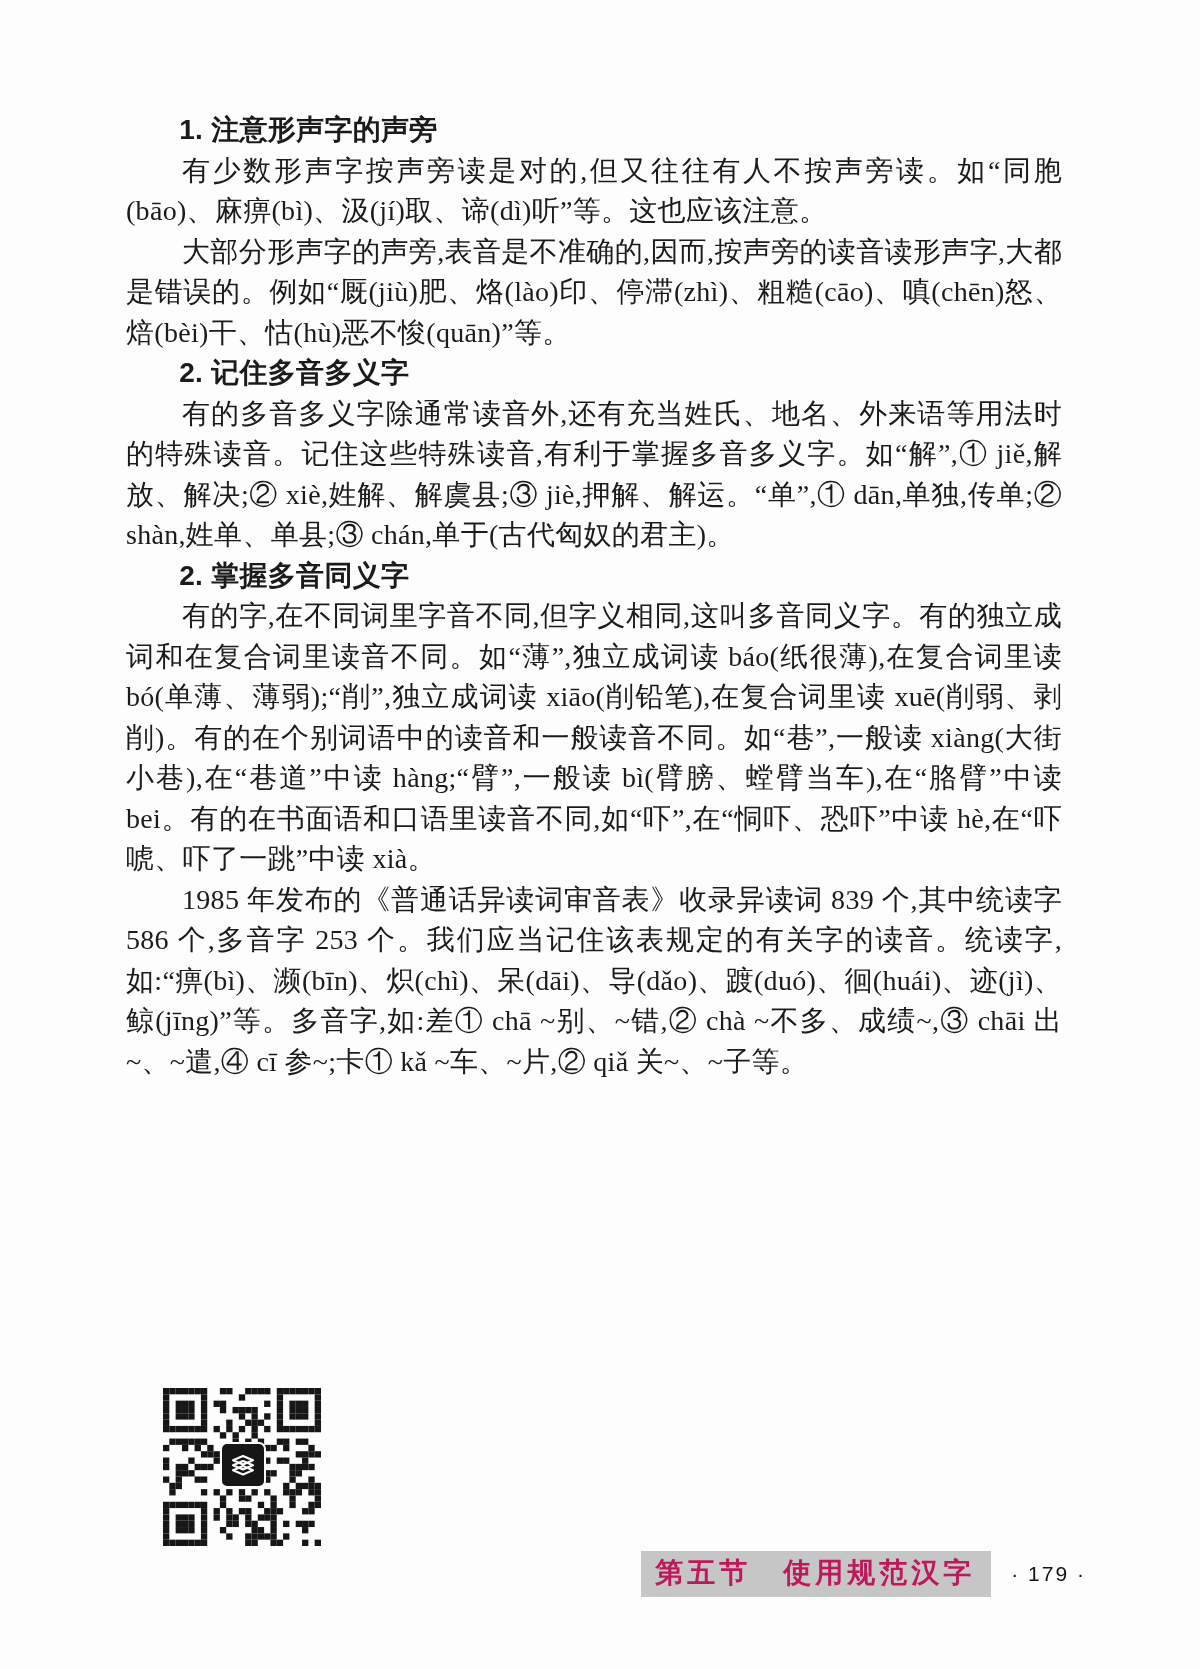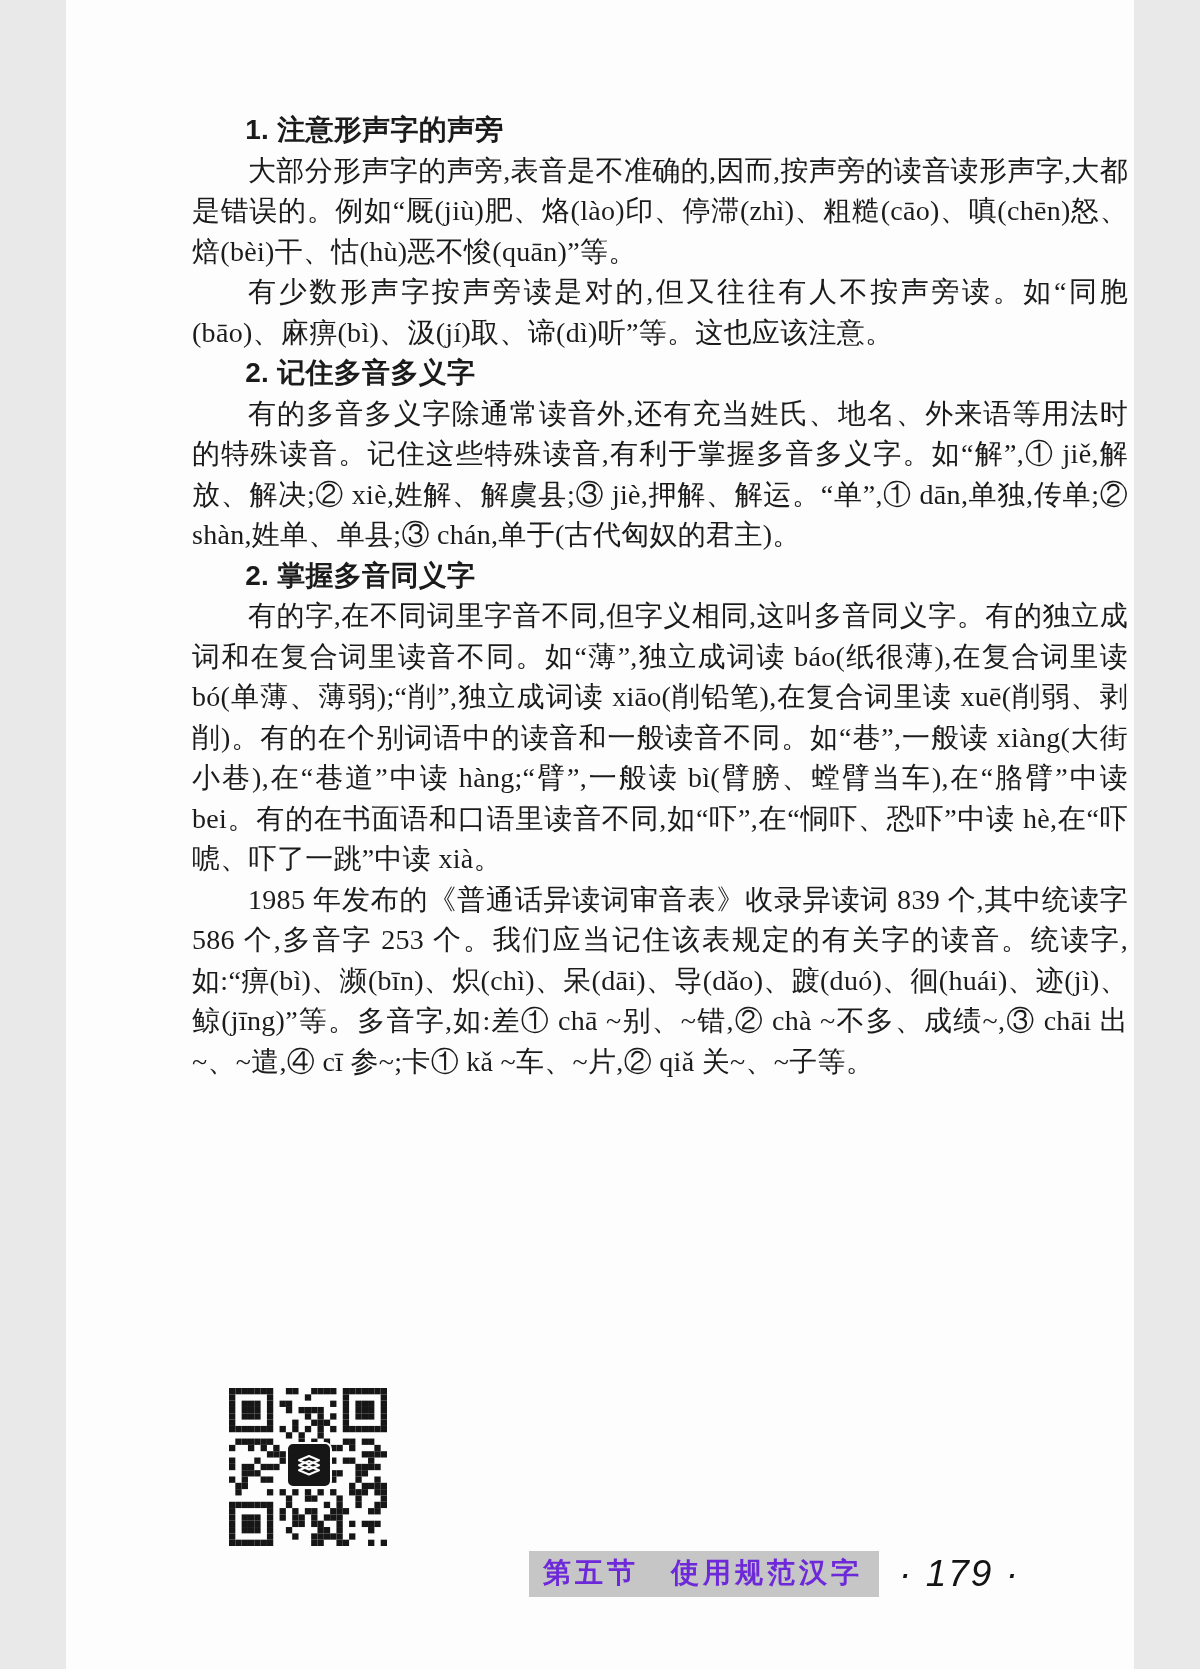--- a/index.html
+++ b/index.html
@@ -1,18 +1,18 @@
 <!DOCTYPE html>
 <html><head>
 <meta charset="utf-8">
 <style>
   html,body { margin:0; padding:0; background:#e9e9e9; }
   .page {
     position:relative;
-    width:1068px; height:1669px;
+    width:1200px; height:1669px;
     margin:0 auto;
     background:#fdfdfd;
     color:#1b1b1b;
     font-family:"Liberation Serif","DejaVu Serif",serif;
     overflow:hidden;
   }
   .content {
     position:absolute;
     left:126px; top:110px; width:936px;
     font-size:28px;
@@ -51,39 +51,38 @@
   .footer {
     position:absolute; right:114px; top:1551px;
     display:flex; align-items:center; gap:20px;
     font-family:"Liberation Sans","DejaVu Sans",sans-serif;
   }
   .footer-bar {
     background:#c6c6c6;
     padding:3px 16px 5px 14px;
     font-size:28px; font-weight:bold;
     letter-spacing:4px;
-    color:#6d28d9;
+    color:#be185d;
   }
   .page-number {
-    font-size:37px;
+    font-size:21px;
     letter-spacing:2px;
     color:#141414;
-    font-style:italic;
   }
 </style>
 </head>
 <body>
 
 <div class="page">
 
   <main class="content">
     <section>
       <h2>1. 注意形声字的声旁</h2>
+      <p>有少数形声字按声旁读是对的,但又往往有人不按声旁读。如“同胞(bāo)、麻痹(bì)、汲(jí)取、谛(dì)听”等。这也应该注意。</p>
       <p>大部分形声字的声旁,表音是不准确的,因而,按声旁的读音读形声字,大都是错误的。例如“厩(jiù)肥、烙(lào)印、停滞(zhì)、粗糙(cāo)、嗔(chēn)怒、焙(bèi)干、怙(hù)恶不悛(quān)”等。</p>
-      <p>有少数形声字按声旁读是对的,但又往往有人不按声旁读。如“同胞(bāo)、麻痹(bì)、汲(jí)取、谛(dì)听”等。这也应该注意。</p>
     </section>
     <section>
       <h2>2. 记住多音多义字</h2>
       <p>有的多音多义字除通常读音外,还有充当姓氏、地名、外来语等用法时的特殊读音。记住这些特殊读音,有利于掌握多音多义字。如“解”,① jiě,解放、解决;② xiè,姓解、解虞县;③ jiè,押解、解运。“单”,① dān,单独,传单;② shàn,姓单、单县;③ chán,单于(古代匈奴的君主)。</p>
     </section>
     <section>
       <h2>2. 掌握多音同义字</h2>
       <p>有的字,在不同词里字音不同,但字义相同,这叫多音同义字。有的独立成词和在复合词里读音不同。如“薄”,独立成词读 báo(纸很薄),在复合词里读 bó(单薄、薄弱);“削”,独立成词读 xiāo(削铅笔),在复合词里读 xuē(削弱、剥削)。有的在个别词语中的读音和一般读音不同。如“巷”,一般读 xiàng(大街小巷),在“巷道”中读 hàng;“臂”,一般读 bì(臂膀、螳臂当车),在“胳臂”中读 bei。有的在书面语和口语里读音不同,如“吓”,在“恫吓、恐吓”中读 hè,在“吓唬、吓了一跳”中读 xià。</p>
     </section>
     <section>

